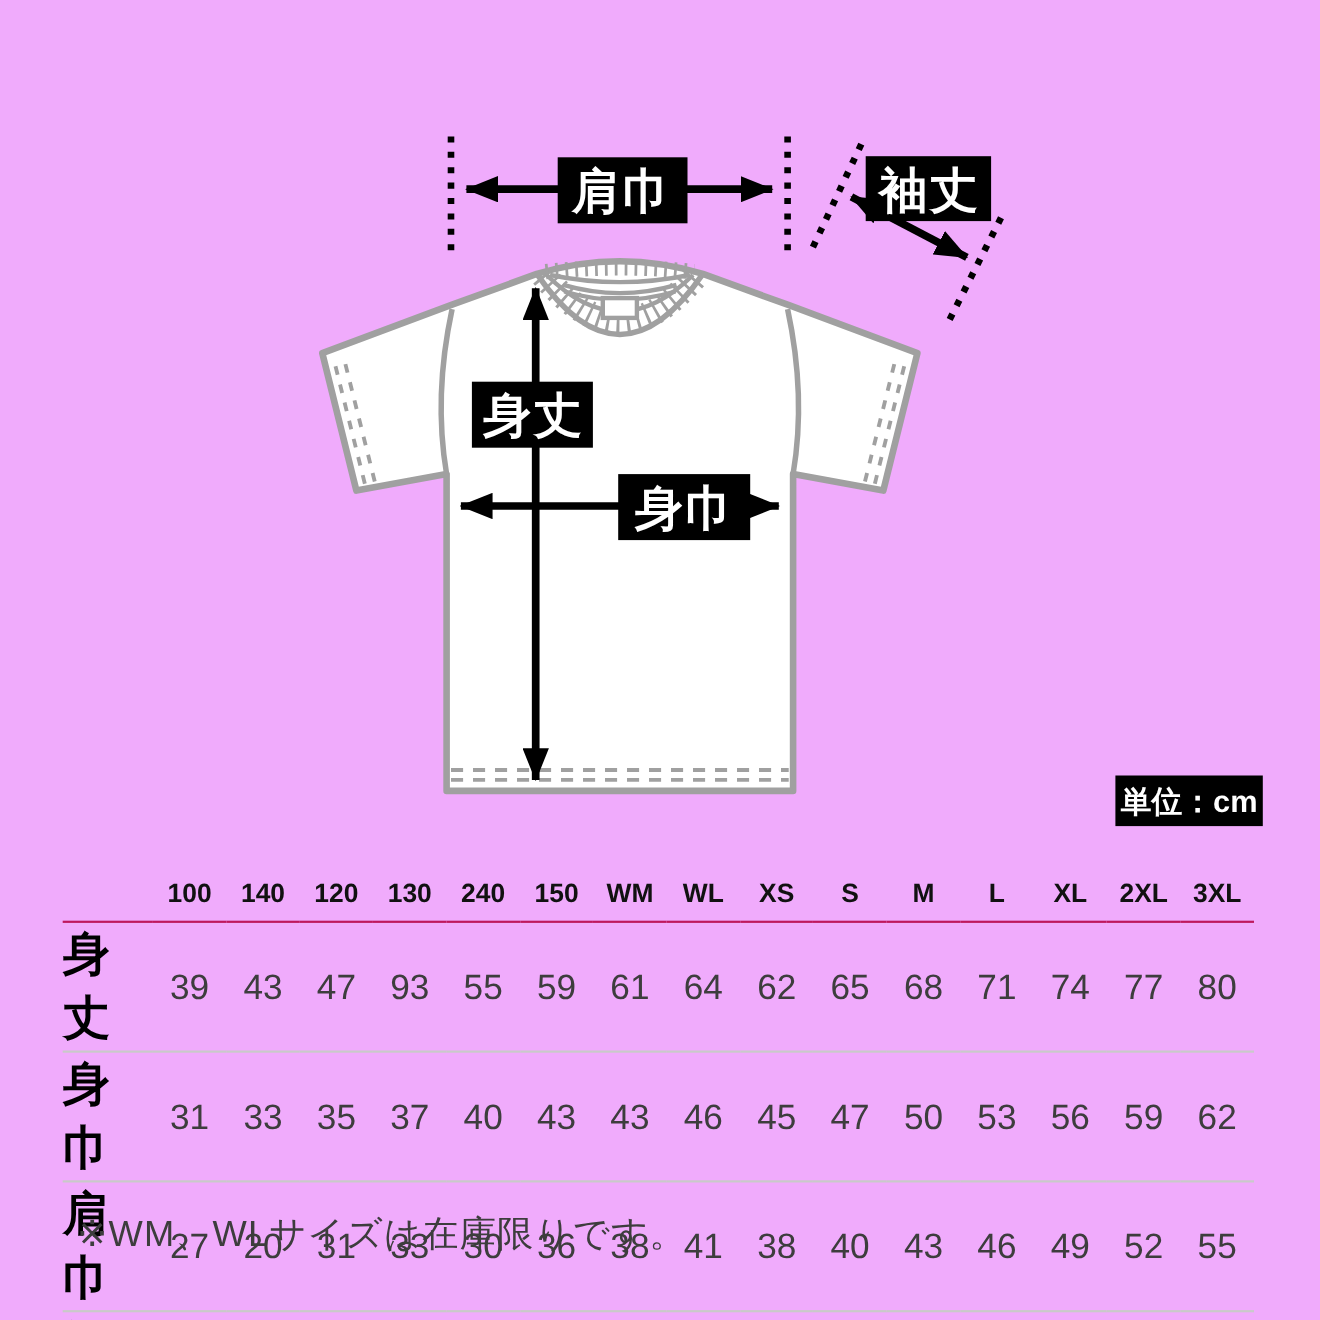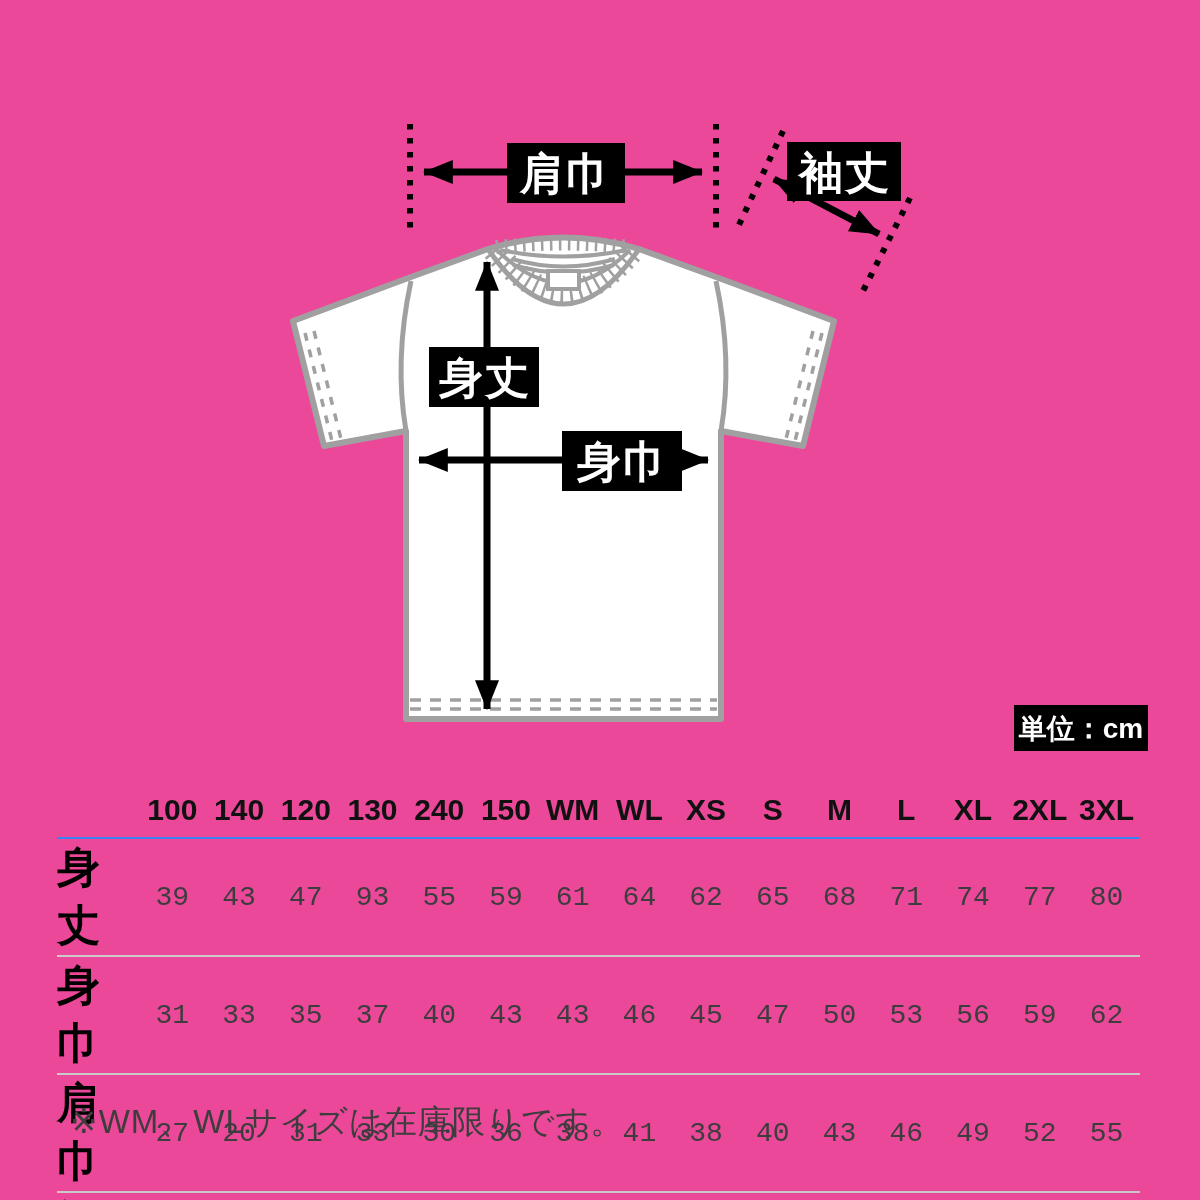--- a/index.html
+++ b/index.html
@@ -1,37 +1,37 @@
 <!DOCTYPE html>
 <html><head>
 <meta charset="utf-8">
 <style>
   html,body{margin:0;padding:0;background:#fff;}
   .stage{
-    position:relative;width:1200px;height:1200px;background:#ec4899;overflow:hidden;
+    position:relative;width:1200px;height:1200px;background:#f0abfc;overflow:hidden;
     font-family:"Liberation Sans","DejaVu Sans",sans-serif;
   }
   .diagram-svg{position:absolute;left:0;top:0;}
   
   .size-table{
     position:absolute;left:57px;top:777px;width:1083px;
     border-collapse:collapse;table-layout:fixed;text-align:center;
   }
   .size-table col.label-col{width:82px;}
   .size-table thead th{
-    font-size:30px;font-weight:700;color:#111;height:50px;
-    vertical-align:bottom;padding:0 0 10px 0;border-bottom:2px solid #3b82f6;
+    font-size:24px;font-weight:700;color:#111;height:50px;
+    vertical-align:bottom;padding:0 0 10px 0;border-bottom:2px solid #be185d;
   }
   .size-table tbody th.row-label{
     text-align:left;font-size:43px;font-weight:700;color:#000;
     padding:0;border-bottom:2px solid #c9c9c9;letter-spacing:1px;
   }
   .size-table tbody td{
-    font-size:28px;font-weight:400;color:#3d3d3d;height:66px;
-    padding:0;border-bottom:2px solid #c9c9c9;font-family:Liberation Mono, monospace;
+    font-size:32px;font-weight:400;color:#3d3d3d;height:66px;
+    padding:0;border-bottom:2px solid #c9c9c9;
   }
   .stock-note{
     position:absolute;left:70px;top:1100px;font-size:33px;color:#3d3d3d;
     letter-spacing:1px;
   }
   
   .box-label{fill:#fff;font-size:44px;font-weight:600;letter-spacing:2px;}
   .unit-label{fill:#fff;font-size:28px;font-weight:600;}
 </style>
 </head>

